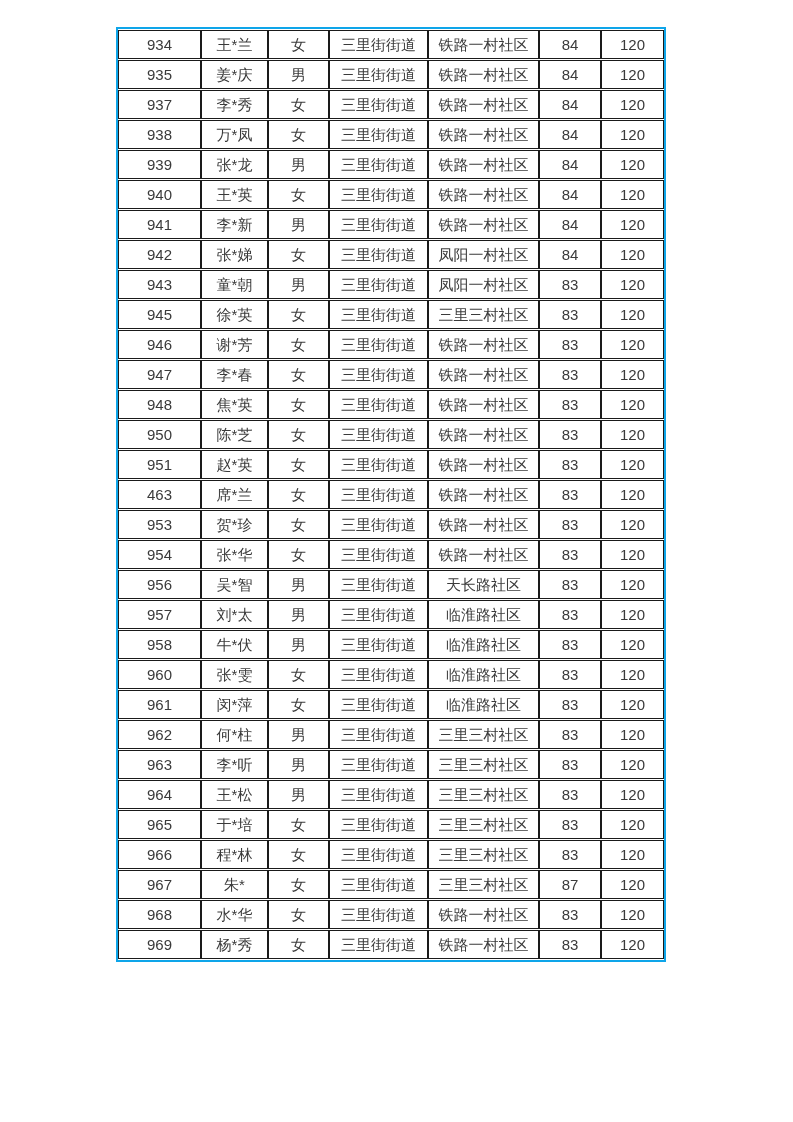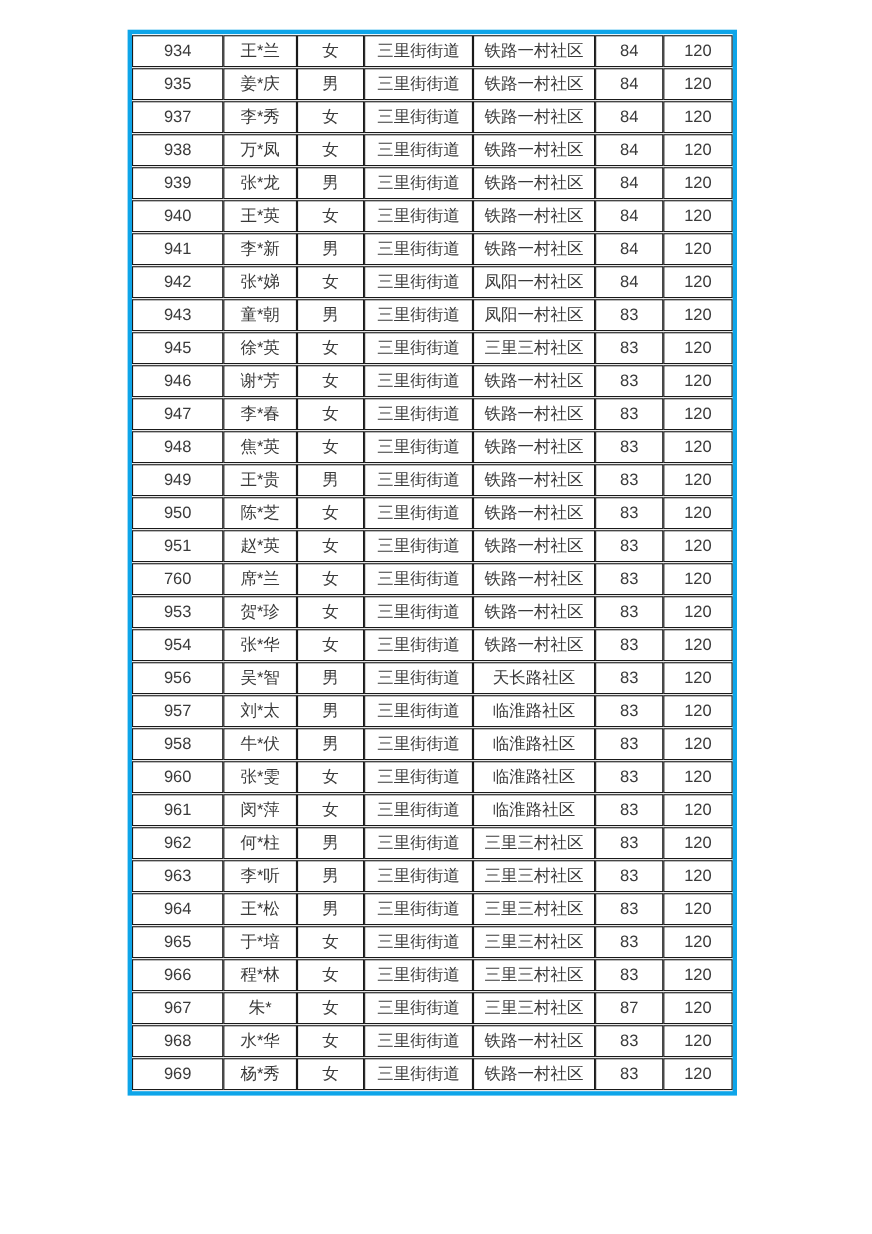--- a/index.html
+++ b/index.html
@@ -16,21 +16,21 @@
     font-family: "Liberation Sans", "DejaVu Sans", sans-serif;
   }
   table.roster {
     position: absolute;
     left: 116px;
     top: 27px;
     width: 546px;
     table-layout: fixed;
     border-collapse: separate;
     border-spacing: 0 1px;
-    border: 4px solid #0ea5e9;
+    border: 2px solid #0ea5e9;
   }
   table.roster td {
     border: 1px solid #1a1a1a;
     height: 27px;
     padding: 0;
     text-align: center;
     vertical-align: middle;
     font-size: 15px;
     line-height: 27px;
     color: #3a3a3a;
@@ -164,48 +164,39 @@
         <tr>
     <td>948</td>
     <td>焦*英</td>
     <td>女</td>
     <td>三里街街道</td>
     <td>铁路一村社区</td>
     <td>83</td>
     <td>120</td>
   </tr>
         <tr>
-    <td>949</td>
-    <td>王*贵</td>
-    <td>男</td>
-    <td>三里街街道</td>
-    <td>铁路一村社区</td>
-    <td>83</td>
-    <td>120</td>
-  </tr>
-        <tr>
     <td>950</td>
     <td>陈*芝</td>
     <td>女</td>
     <td>三里街街道</td>
     <td>铁路一村社区</td>
     <td>83</td>
     <td>120</td>
   </tr>
         <tr>
     <td>951</td>
     <td>赵*英</td>
     <td>女</td>
     <td>三里街街道</td>
     <td>铁路一村社区</td>
     <td>83</td>
     <td>120</td>
   </tr>
         <tr>
-    <td>760</td>
+    <td>463</td>
     <td>席*兰</td>
     <td>女</td>
     <td>三里街街道</td>
     <td>铁路一村社区</td>
     <td>83</td>
     <td>120</td>
   </tr>
         <tr>
     <td>953</td>
     <td>贺*珍</td>

